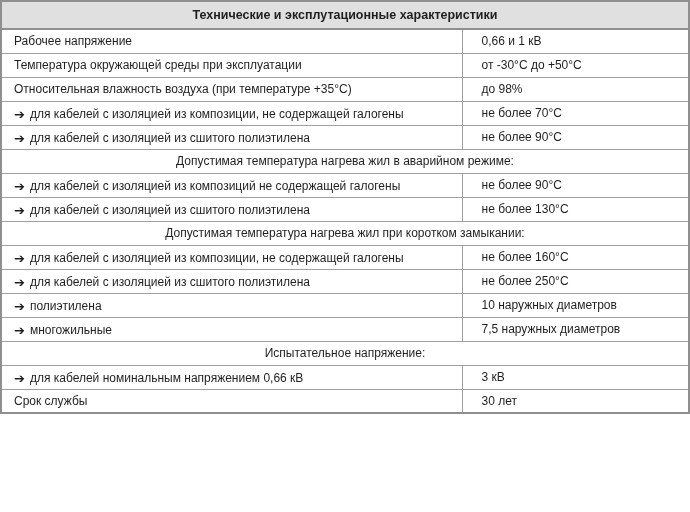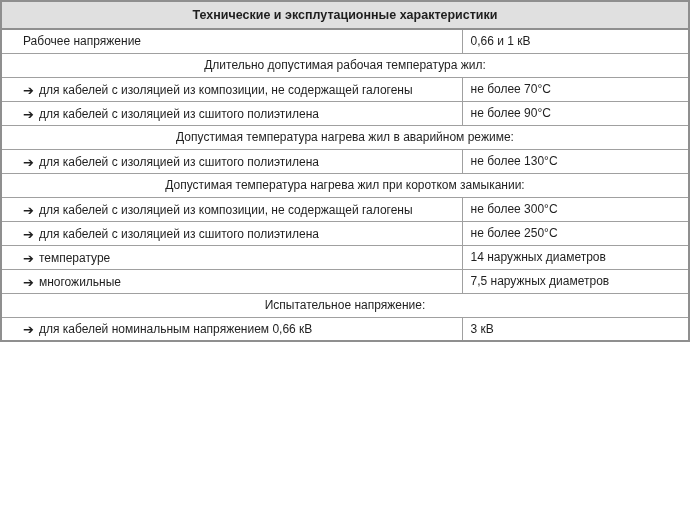--- a/index.html
+++ b/index.html
@@ -27,22 +27,22 @@
   }
   tr.title-row td {
     height: 28px;
     background: var(--header-bg, #e0e0e0);
     border-bottom: 2px solid var(--border-outer, #8f8f8f);
     text-align: center;
     font-weight: bold;
     font-size: 12.5px;
   }
   tr.data-row td { height: 24px; }
-  td.label { padding-left: 21px; text-align: left; }
-  td.value { padding-left: 8px; text-align: left; }
+  td.label { padding-left: 12px; text-align: left; }
+  td.value { padding-left: 19px; text-align: left; }
   td.section {
     height: 24px;
     text-align: center;
   }
   span.arrow {
     font-size: 13px;
     margin-right: 5px;
     display: inline-block;
     transform: translateY(0.5px);
   }
@@ -59,57 +59,70 @@
     <tr class="title-row">
       <td colspan="2">Технические и эксплутационные характеристики</td>
     </tr>
   </tbody>
   <tbody id="table-body">
       <tr class="data-row">
         <td class="label"><span>Рабочее напряжение</span></td>
         <td class="value">0,66 и 1 кВ</td>
       </tr>
       <tr class="data-row">
-        <td colspan="2" class="section">Длительно допустимая рабочая температура жил:</td>
+        <td class="label"><span>Температура окружающей среды при эксплуатации</span></td>
+        <td class="value">от -30°С до +50°С</td>
+      </tr>
+      <tr class="data-row">
+        <td class="label"><span>Относительная влажность воздуха (при температуре +35°С)</span></td>
+        <td class="value">до 98%</td>
       </tr>
       <tr class="data-row">
         <td class="label"><span class="arrow">➔</span><span>для кабелей с изоляцией из композиции, не содержащей галогены</span></td>
         <td class="value">не более 70°С</td>
       </tr>
       <tr class="data-row">
         <td class="label"><span class="arrow">➔</span><span>для кабелей с изоляцией из сшитого полиэтилена</span></td>
         <td class="value">не более 90°С</td>
       </tr>
       <tr class="data-row">
         <td colspan="2" class="section">Допустимая температура нагрева жил в аварийном режиме:</td>
       </tr>
       <tr class="data-row">
+        <td class="label"><span class="arrow">➔</span><span>для кабелей с изоляцией из композиций не содержащей галогены</span></td>
+        <td class="value">не более 90°С</td>
+      </tr>
+      <tr class="data-row">
         <td class="label"><span class="arrow">➔</span><span>для кабелей с изоляцией из сшитого полиэтилена</span></td>
         <td class="value">не более 130°С</td>
       </tr>
       <tr class="data-row">
         <td colspan="2" class="section">Допустимая температура нагрева жил при коротком замыкании:</td>
       </tr>
       <tr class="data-row">
         <td class="label"><span class="arrow">➔</span><span>для кабелей с изоляцией из композиции, не содержащей галогены</span></td>
-        <td class="value">не более 300°С</td>
+        <td class="value">не более 160°С</td>
       </tr>
       <tr class="data-row">
         <td class="label"><span class="arrow">➔</span><span>для кабелей с изоляцией из сшитого полиэтилена</span></td>
         <td class="value">не более 250°С</td>
       </tr>
       <tr class="data-row">
-        <td class="label"><span class="arrow">➔</span><span>температуре</span></td>
-        <td class="value">14 наружных диаметров</td>
+        <td class="label"><span class="arrow">➔</span><span>полиэтилена</span></td>
+        <td class="value">10 наружных диаметров</td>
       </tr>
       <tr class="data-row">
         <td class="label"><span class="arrow">➔</span><span>многожильные</span></td>
         <td class="value">7,5 наружных диаметров</td>
       </tr>
       <tr class="data-row">
         <td colspan="2" class="section">Испытательное напряжение:</td>
       </tr>
       <tr class="data-row">
         <td class="label"><span class="arrow">➔</span><span>для кабелей номинальным напряжением 0,66 кВ</span></td>
         <td class="value">3 кВ</td>
       </tr>
+      <tr class="data-row">
+        <td class="label"><span>Срок службы</span></td>
+        <td class="value">30 лет</td>
+      </tr>
     </tbody>
 </table>
 
 </body></html>

